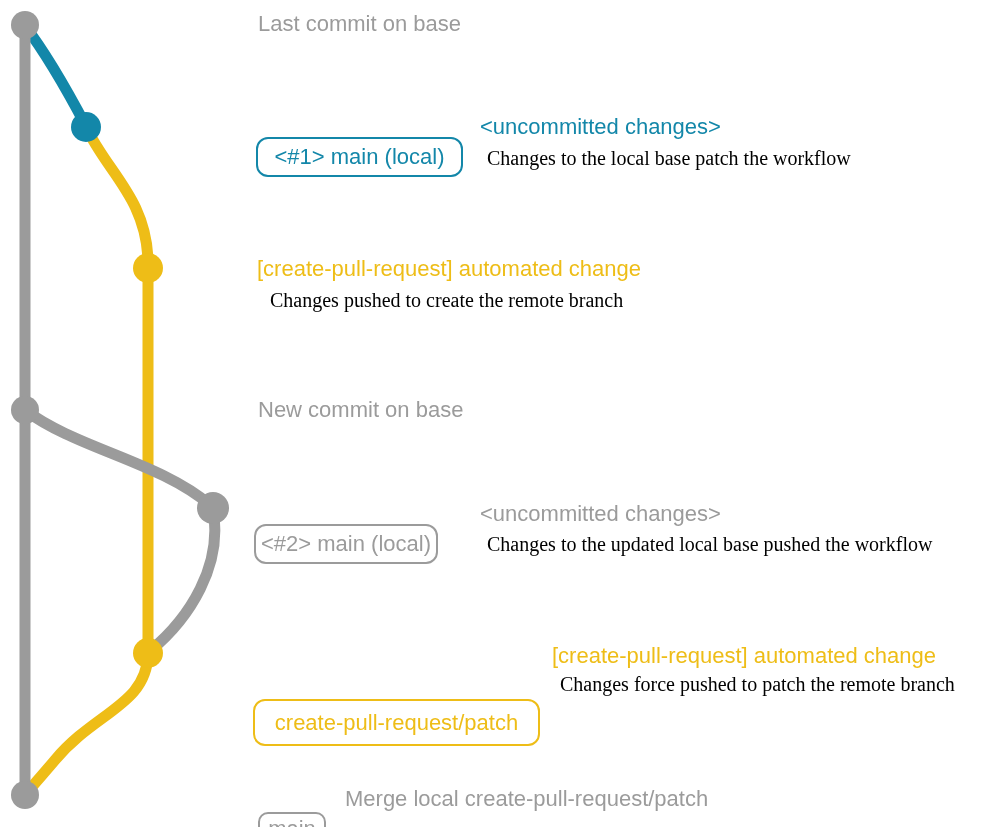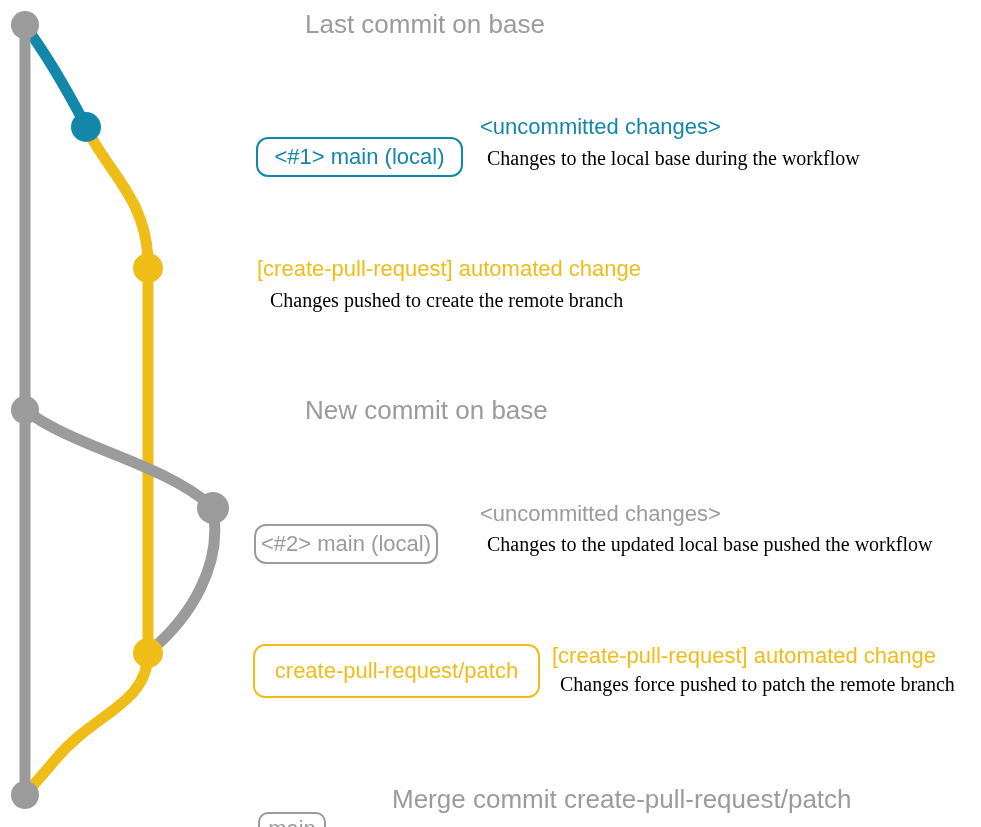--- a/index.html
+++ b/index.html
@@ -24,23 +24,22 @@
   .edge-teal { stroke: var(--teal); }
   .edge-yellow { stroke: var(--yellow); }
   .node-gray { fill: var(--gray); }
   .node-teal { fill: var(--teal); }
   .node-yellow { fill: var(--yellow); }
 
   .abs { position: absolute; white-space: nowrap; }
 
   .annotation {
     color: var(--gray);
-    font-size: 26px;
+    font-size: 22px;
     line-height: 26px;
-    margin-left: 47px;
   }
   .status-teal { color: var(--teal); font-size: 22px; line-height: 26px; }
   .status-gray { color: var(--gray); font-size: 22px; line-height: 26px; }
   .heading-yellow { color: var(--yellow); font-size: 22px; line-height: 26px; text-align: center; }
 
   .caption {
     font-family: "Liberation Serif", serif;
     color: var(--caption);
     font-size: 20px;
     line-height: 24px;
@@ -85,37 +84,37 @@
     <circle class="node-yellow" cx="148" cy="653" r="15"></circle>
     <circle class="node-gray" cx="25" cy="795" r="14"></circle>
   </svg>
 
   <div class="abs annotation" style="left:258px; top:11px;">Last commit on base</div>
 
   <div class="abs pill pill-teal" style="left:256px; top:108px; width:207px; height:40px;">
     <span>&lt;#1&gt; main (local)</span>
   </div>
   <div class="abs status-teal" style="left:480px; top:114px;">&lt;uncommitted changes&gt;</div>
-  <div class="abs caption" style="left:487px; top:146px;">Changes to the local base during the workflow</div>
+  <div class="abs caption" style="left:487px; top:146px;">Changes to the local base patch the workflow</div>
 
   <div class="abs heading-yellow" style="left:257px; top:256px;">[create-pull-request] automated change</div>
   <div class="abs annotation" style="left:258px; top:397px;">New commit on base</div>
 
   <div class="abs caption" style="left:270px; top:288px;">Changes pushed to create the remote branch</div>
 
   <div class="abs pill pill-gray" style="left:254px; top:495px; width:184px; height:40px;">
     <span>&lt;#2&gt; main (local)</span>
   </div>
   <div class="abs status-gray" style="left:480px; top:501px;">&lt;uncommitted changes&gt;</div>
   <div class="abs caption" style="left:487px; top:532px;">Changes to the updated local base pushed the workflow</div>
 
-  <div class="abs pill pill-yellow" style="left:253px; top:615px; width:287px; height:54px;">
+  <div class="abs pill pill-yellow" style="left:253px; top:670px; width:287px; height:47px;">
     <span>create-pull-request/patch</span>
   </div>
   <div class="abs heading-yellow" style="left:552px; top:643px;">[create-pull-request] automated change</div>
   <div class="abs caption" style="left:560px; top:672px;">Changes force pushed to patch the remote branch</div>
 
   <div class="abs pill pill-gray" style="left:258px; top:783px; width:68px; height:34px; border-radius:10px;">
     <span>main</span>
   </div>
-  <div class="abs annotation" style="left:345px; top:786px;">Merge commit create-pull-request/patch</div>
+  <div class="abs annotation" style="left:345px; top:786px;">Merge local create-pull-request/patch</div>
 
 </div>
 
 </body></html>

